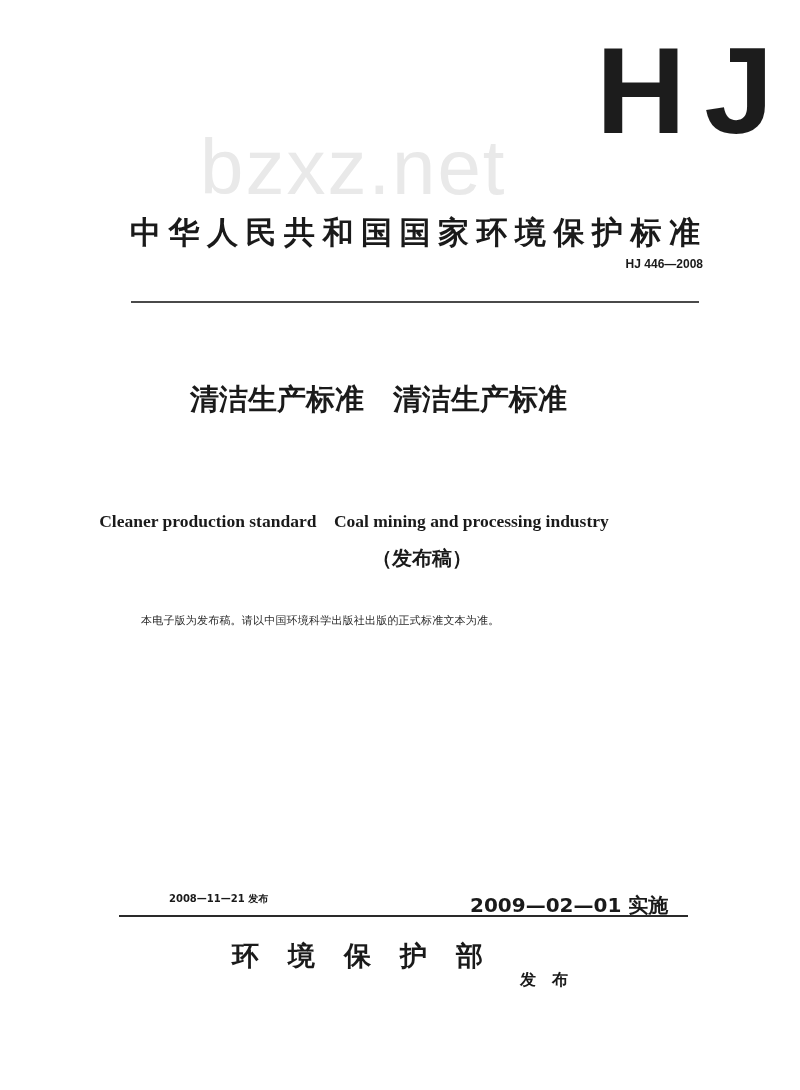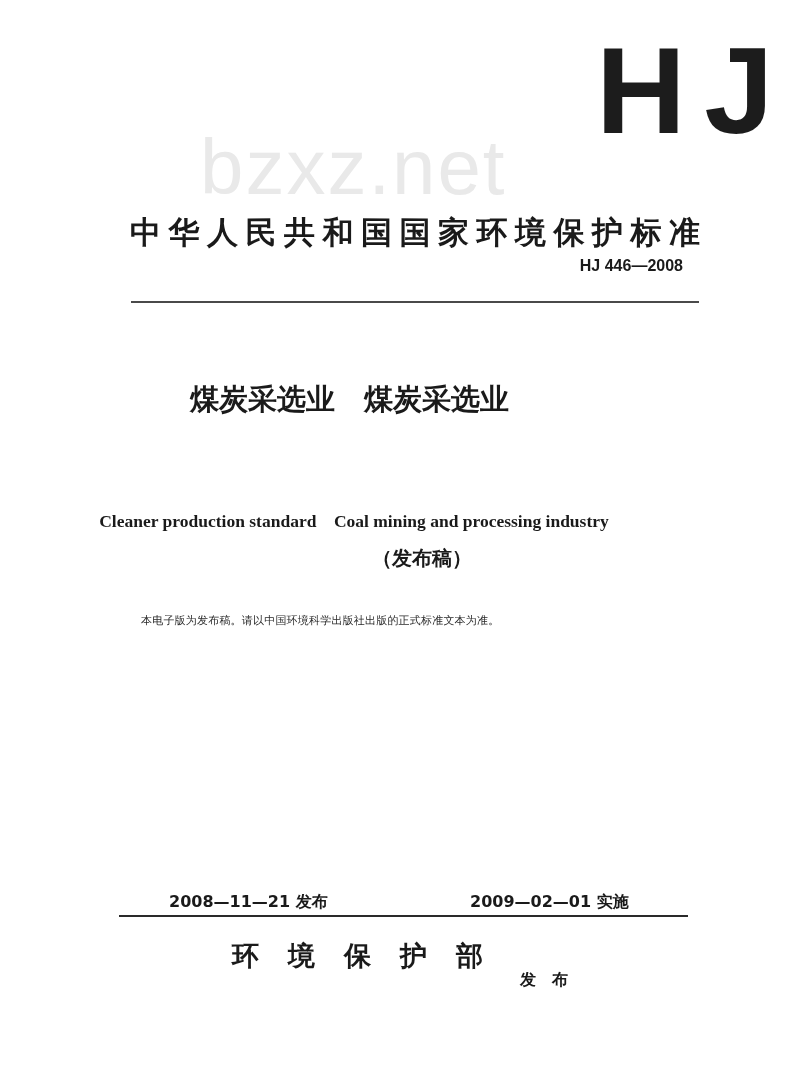--- a/index.html
+++ b/index.html
@@ -38,25 +38,25 @@
       font-family: "DejaVu Sans", sans-serif;
       font-weight: bold;
       font-size: 31px;
       letter-spacing: 7.5px;
       white-space: nowrap;
       color: #1a1a1a;
       z-index: 1;
       margin-top: 29px;
     }
     .std-code {
-      left: 540px; top: 257px;
+      left: 560px; top: 257px;
       width: 143px; text-align: right;
       font-family: "Liberation Sans", sans-serif;
       font-weight: bold;
-      font-size: 16px;
+      font-size: 12px;
       color: #1a1a1a;
       white-space: nowrap;
     }
     .rule-top {
       left: 131px; top: 301px;
       width: 568px; height: 2px;
       background: #4a4a4a;
     }
     .cn-title {
       left: 190px; top: 380px;
@@ -90,28 +90,28 @@
       white-space: nowrap;
       letter-spacing: 0.2px;
     }
     .date-row {
       left: 120px; top: 892px; width: 568px; height: 24px;
     }
     .date-issue {
       position: absolute; left: 49px; top: 0;
       font-family: "DejaVu Sans", sans-serif;
       font-weight: bold;
-      font-size: 16px;
+      font-size: 10px;
       white-space: nowrap;
     }
     .date-impl {
       position: absolute; left: 350px; top: 0;
       font-family: "DejaVu Sans", sans-serif;
       font-weight: bold;
-      font-size: 16px;
+      font-size: 20px;
       white-space: nowrap;
     }
     .rule-bottom {
       left: 119px; top: 915px;
       width: 569px; height: 2px;
       background: #2a2a2a;
     }
     .publisher {
       left: 232px; top: 938px;
       font-family: "DejaVu Sans", sans-serif;
@@ -138,21 +138,21 @@
 <div class="abs watermark">bzxz.net</div>
 
 <div class="abs hj-logo">HJ</div>
 
 <div class="abs national-title">中华人民共和国国家环境保护标准</div>
 
 <div class="abs std-code">HJ 446—2008</div>
 
 <div class="abs rule-top"></div>
 
-<div class="abs cn-title">煤炭采选业　煤炭采选业</div>
+<div class="abs cn-title">清洁生产标准　清洁生产标准</div>
 
 <div class="abs en-title">Cleaner production standard    Coal mining and processing industry</div>
 
 <div class="abs draft-label">（发布稿）</div>
 
 <div class="abs notice">本电子版为发布稿。请以中国环境科学出版社出版的正式标准文本为准。</div>
 
 <div class="abs date-row">
   <span class="date-issue">2008—11—21 发布</span>
   <span class="date-impl">2009—02—01 实施</span>

